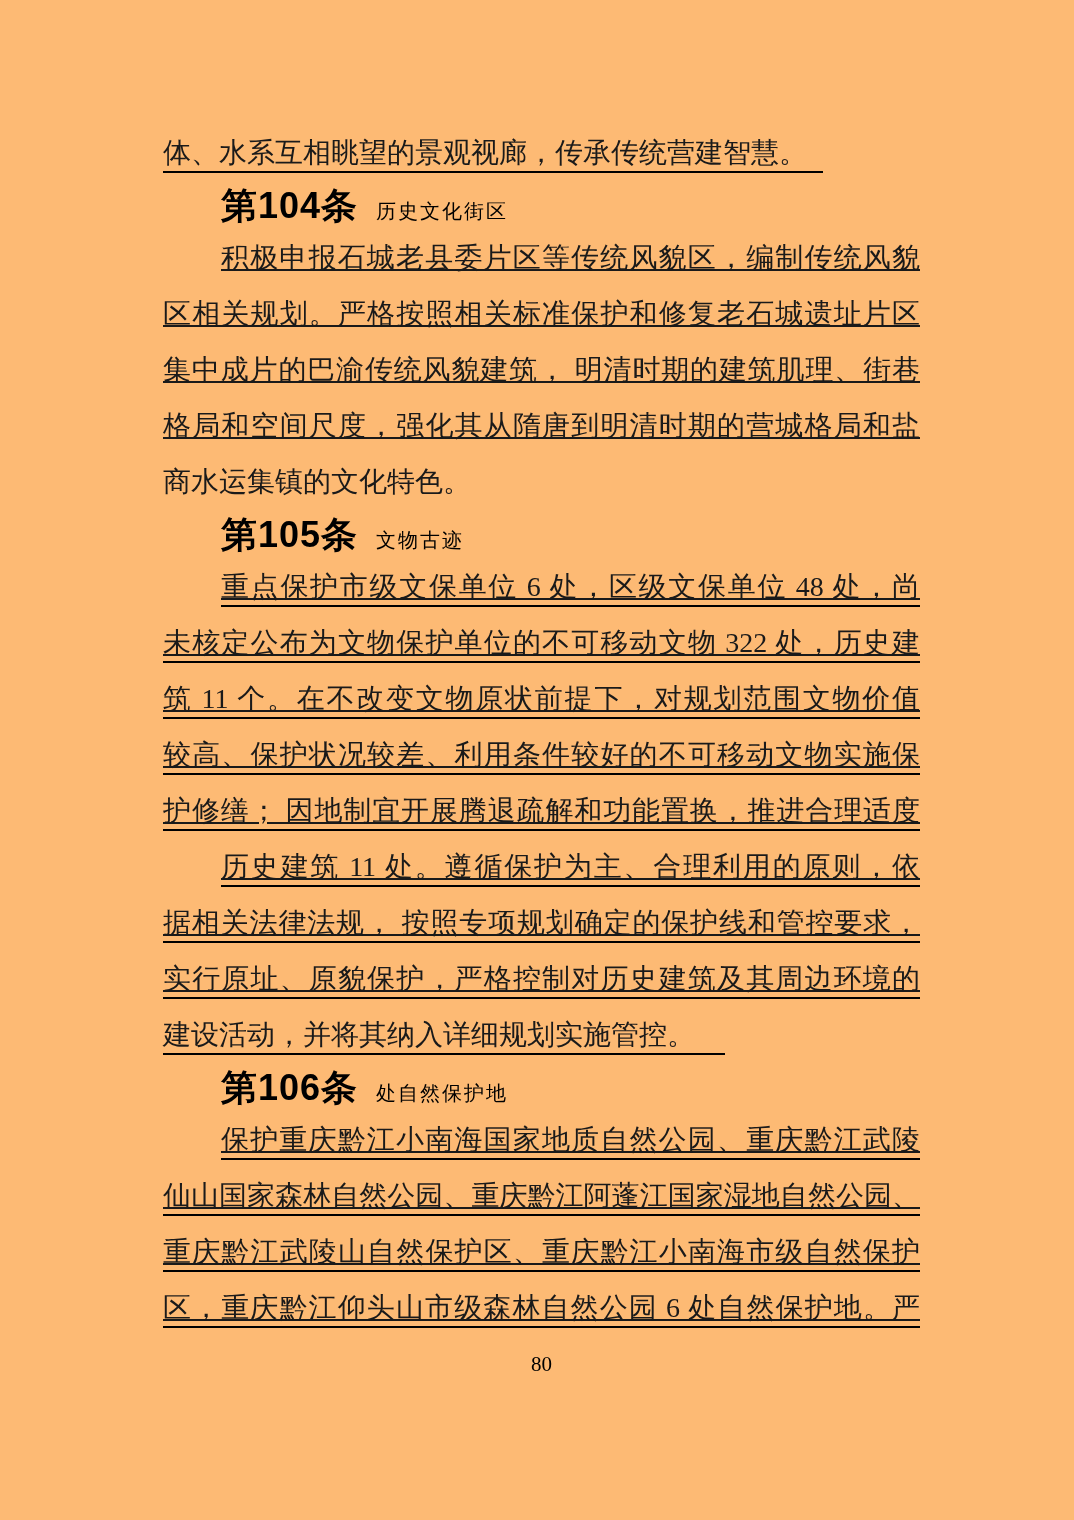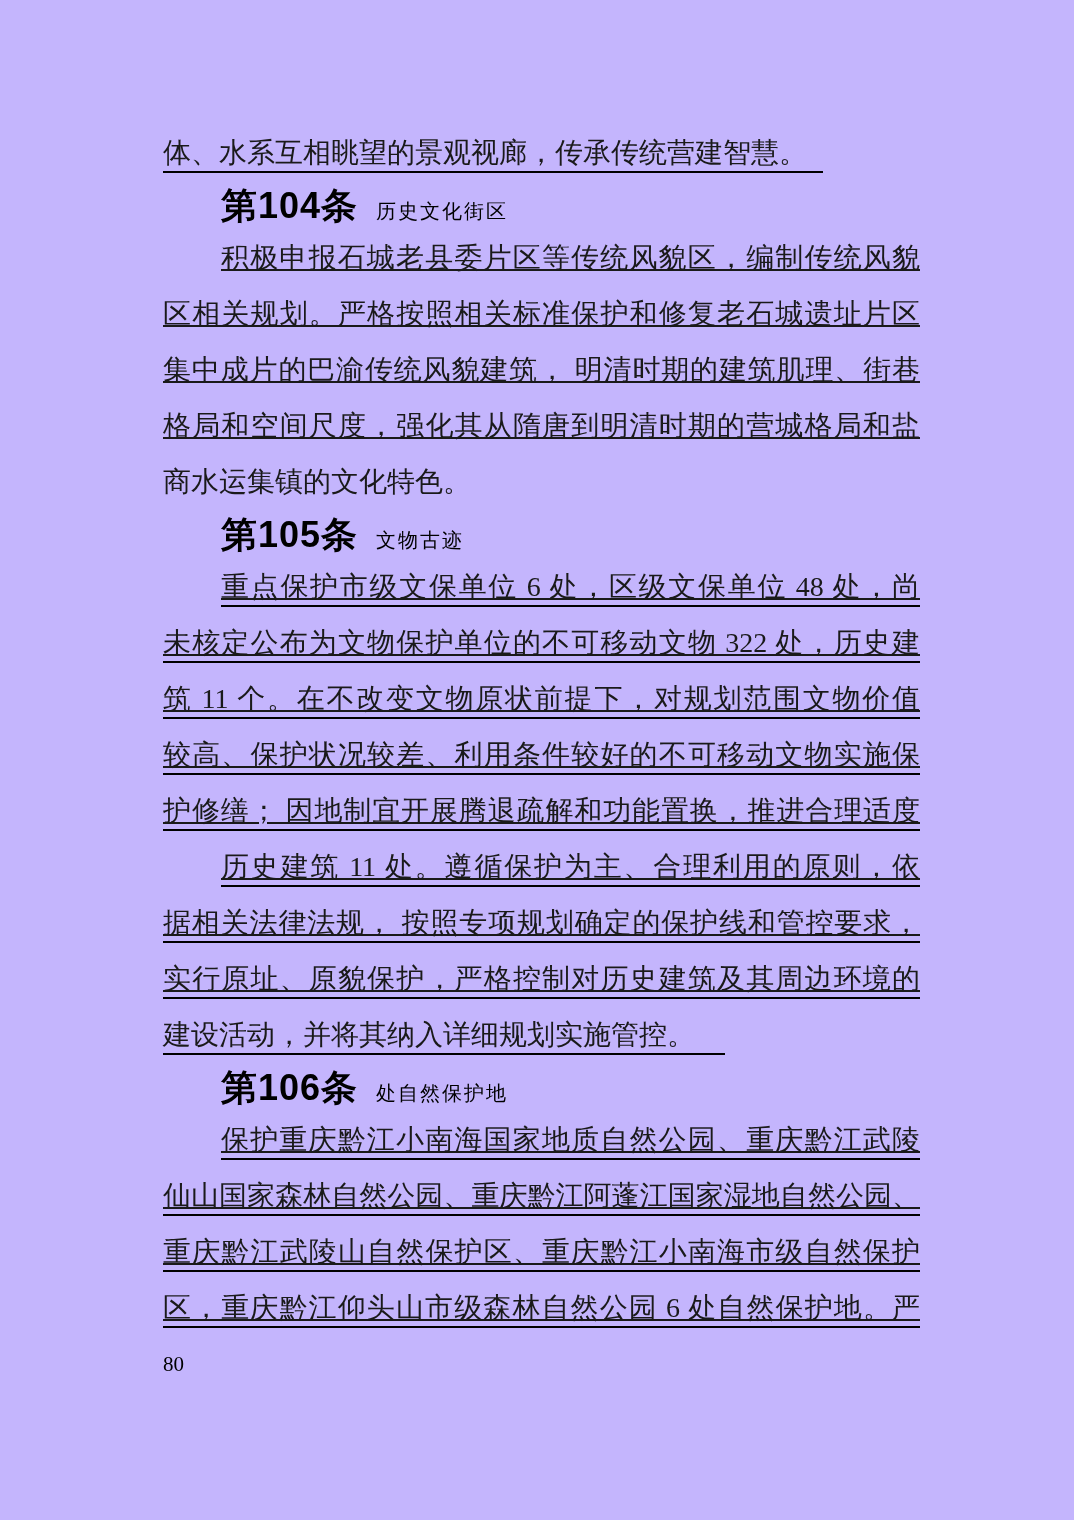--- a/index.html
+++ b/index.html
@@ -1,21 +1,21 @@
 <!DOCTYPE html>
 <html><head>
 <meta charset="utf-8">
 <style>
   html, body { margin: 0; padding: 0; background: #e8e8e8; }
   .page {
     position: relative;
     width: 1074px;
     height: 1520px;
     margin: 0 auto;
-    background: #c4b5fd;
+    background: #fdba74;
     box-sizing: border-box;
     padding: 132px 154px 0 163px;
     overflow: hidden;
     color: #000;
     font-family: "Liberation Serif", "DejaVu Serif", serif;
   }
   .docbody { width: 757px; }
   
   .bline {
     font-size: 28px;
@@ -45,20 +45,21 @@
     font-size: 36px;
     letter-spacing: 1px;
   }
   .htitle {
     font-size: 20px;
     margin-left: 18px;
     letter-spacing: 2px;
   }
   .footer {
     margin-top: 22px;
+    text-align: center;
     font-size: 21px;
     line-height: 26px;
   }
 </style>
 </head>
 <body>
 
 <div class="page">
   <div class="docbody">
       <div>

